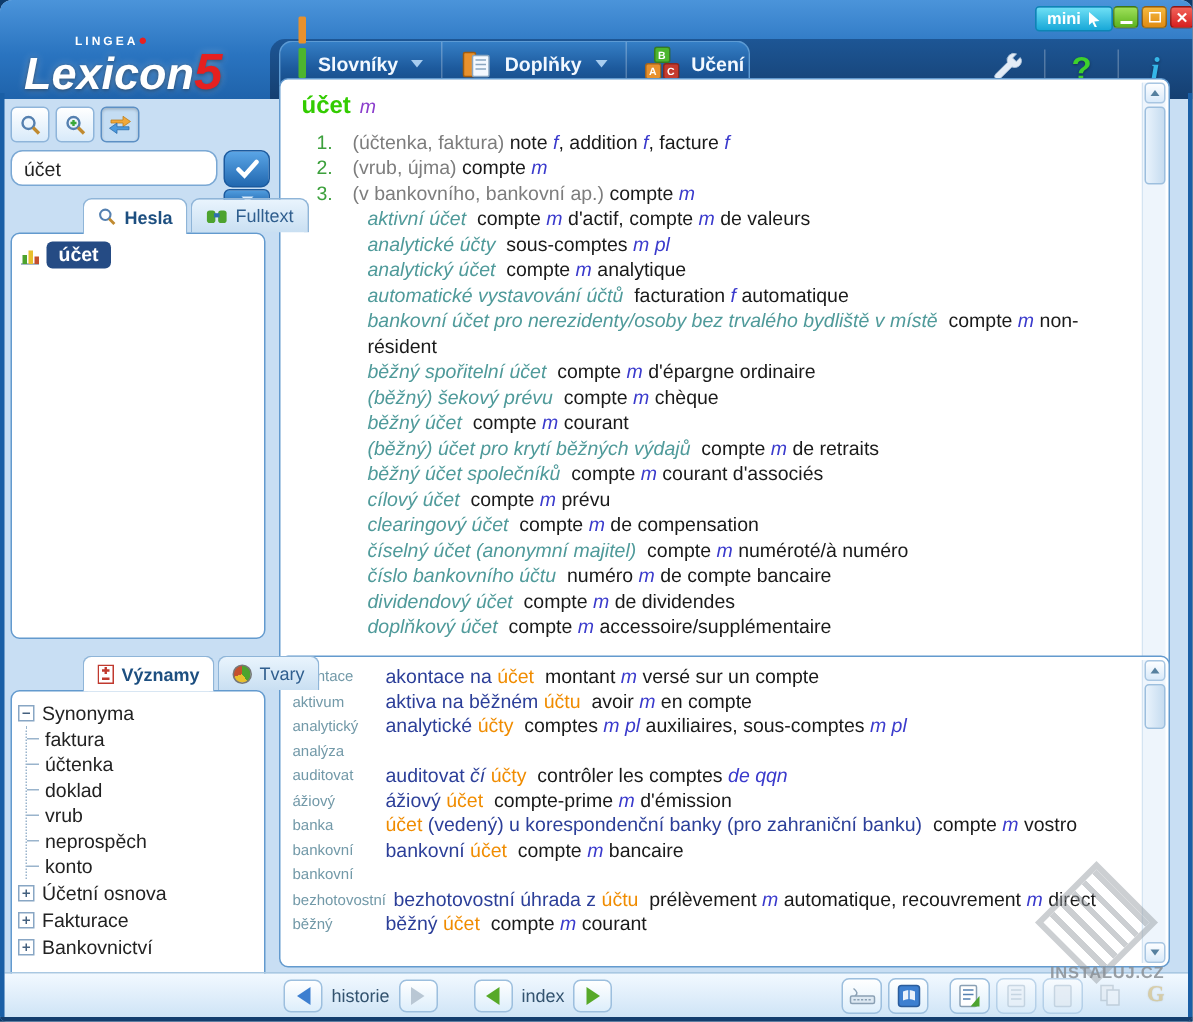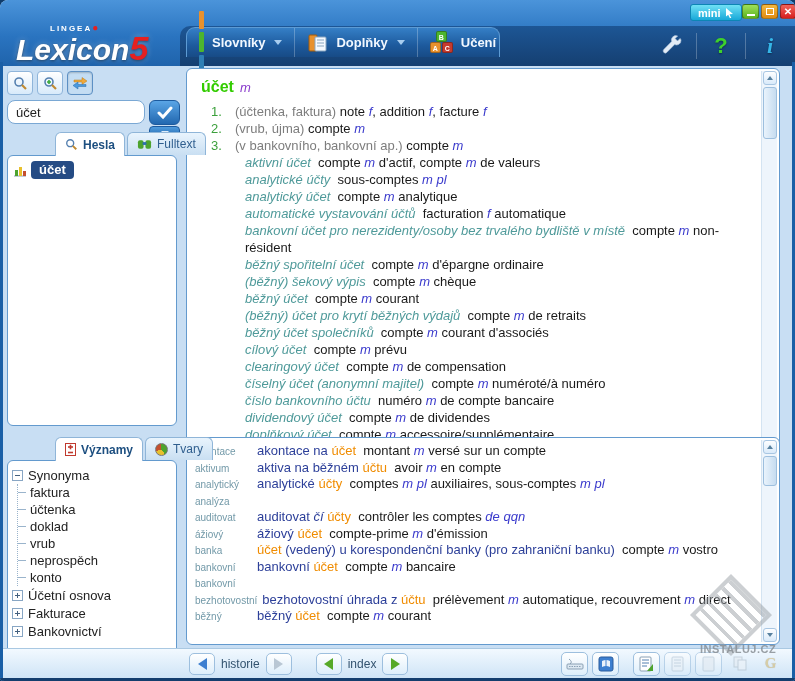--- a/index.html
+++ b/index.html
@@ -98,21 +98,21 @@
   .trow { display:flex; align-items:center; gap:5px; cursor:pointer; padding:1px 0; }
   .tbox { width:11px; height:11px; border:1px solid #88a6c4; background:#fff; position:relative; flex:none; }
   .tbox::before,.tbox::after{content:"";position:absolute;background:#44607e;}
   .tbox::before{left:2px;right:2px;top:4px;height:1px;}
   .tbox.plus::after{top:2px;bottom:2px;left:4px;width:1px;}
   .tchildren { margin-left:5px; border-left:1px dotted #9ab4cc; padding-left:0; }
   .tchild { display:flex; align-items:center; cursor:pointer; padding:1px 0 1px 0; }
   .tchild::before{content:"";width:8px;height:1px;background:#9ab4cc;margin-right:4px;}
 
   
-  .entry-panel { left:186px; top:68px; width:594px; height:460px; }
+  .entry-panel { left:186px; top:52px; width:594px; height:460px; }
   .colloc-panel { left:186px; top:437px; width:594px; height:208px; }
   .panel-inner { position:absolute; left:0; top:0; right:18px; bottom:0; overflow:hidden;
                  padding:7px 6px 4px 14px; }
 
   .headword { font-size:16px; line-height:22px; margin-bottom:4px; }
   .hw { color:#33cc00; font-weight:bold; }
   .hw-g { color:#8a3ccc; font-style:italic; font-size:13px; margin-left:6px; }
 
   .sense { display:flex; font-size:13px; line-height:17px; }
   .sense .num { width:26px; text-align:left; padding-left:10px; color:#3ca03c; flex:none; }
@@ -393,21 +393,21 @@
             <span class="body"><span class="note">(v bankovního, bankovní ap.)</span> compte <i class="g">m</i></span>
           </div>
         </div>
       <div id="phrases">
           <div class="phrase"><span class="cz">aktivní účet</span>&nbsp; compte <i class="g">m</i> d'actif, compte <i class="g">m</i> de valeurs</div>
           <div class="phrase"><span class="cz">analytické účty</span>&nbsp; sous-comptes <i class="g">m pl</i></div>
           <div class="phrase"><span class="cz">analytický účet</span>&nbsp; compte <i class="g">m</i> analytique</div>
           <div class="phrase"><span class="cz">automatické vystavování účtů</span>&nbsp; facturation <i class="g">f</i> automatique</div>
           <div class="phrase"><span class="cz">bankovní účet pro nerezidenty/osoby bez trvalého bydliště v místě</span>&nbsp; compte <i class="g">m</i> non-résident</div>
           <div class="phrase"><span class="cz">běžný spořitelní účet</span>&nbsp; compte <i class="g">m</i> d'épargne ordinaire</div>
-          <div class="phrase"><span class="cz">(běžný) šekový výpis</span>&nbsp; compte <i class="g">m</i> chèque</div>
+          <div class="phrase"><span class="cz">(běžný) šekový prévu</span>&nbsp; compte <i class="g">m</i> chèque</div>
           <div class="phrase"><span class="cz">běžný účet</span>&nbsp; compte <i class="g">m</i> courant</div>
           <div class="phrase"><span class="cz">(běžný) účet pro krytí běžných výdajů</span>&nbsp; compte <i class="g">m</i> de retraits</div>
           <div class="phrase"><span class="cz">běžný účet společníků</span>&nbsp; compte <i class="g">m</i> courant d'associés</div>
           <div class="phrase"><span class="cz">cílový účet</span>&nbsp; compte <i class="g">m</i> prévu</div>
           <div class="phrase"><span class="cz">clearingový účet</span>&nbsp; compte <i class="g">m</i> de compensation</div>
           <div class="phrase"><span class="cz">číselný účet (anonymní majitel)</span>&nbsp; compte <i class="g">m</i> numéroté/à numéro</div>
           <div class="phrase"><span class="cz">číslo bankovního účtu</span>&nbsp; numéro <i class="g">m</i> de compte bancaire</div>
           <div class="phrase"><span class="cz">dividendový účet</span>&nbsp; compte <i class="g">m</i> de dividendes</div>
           <div class="phrase"><span class="cz">doplňkový účet</span>&nbsp; compte <i class="g">m</i> accessoire/supplémentaire</div>
         </div>

